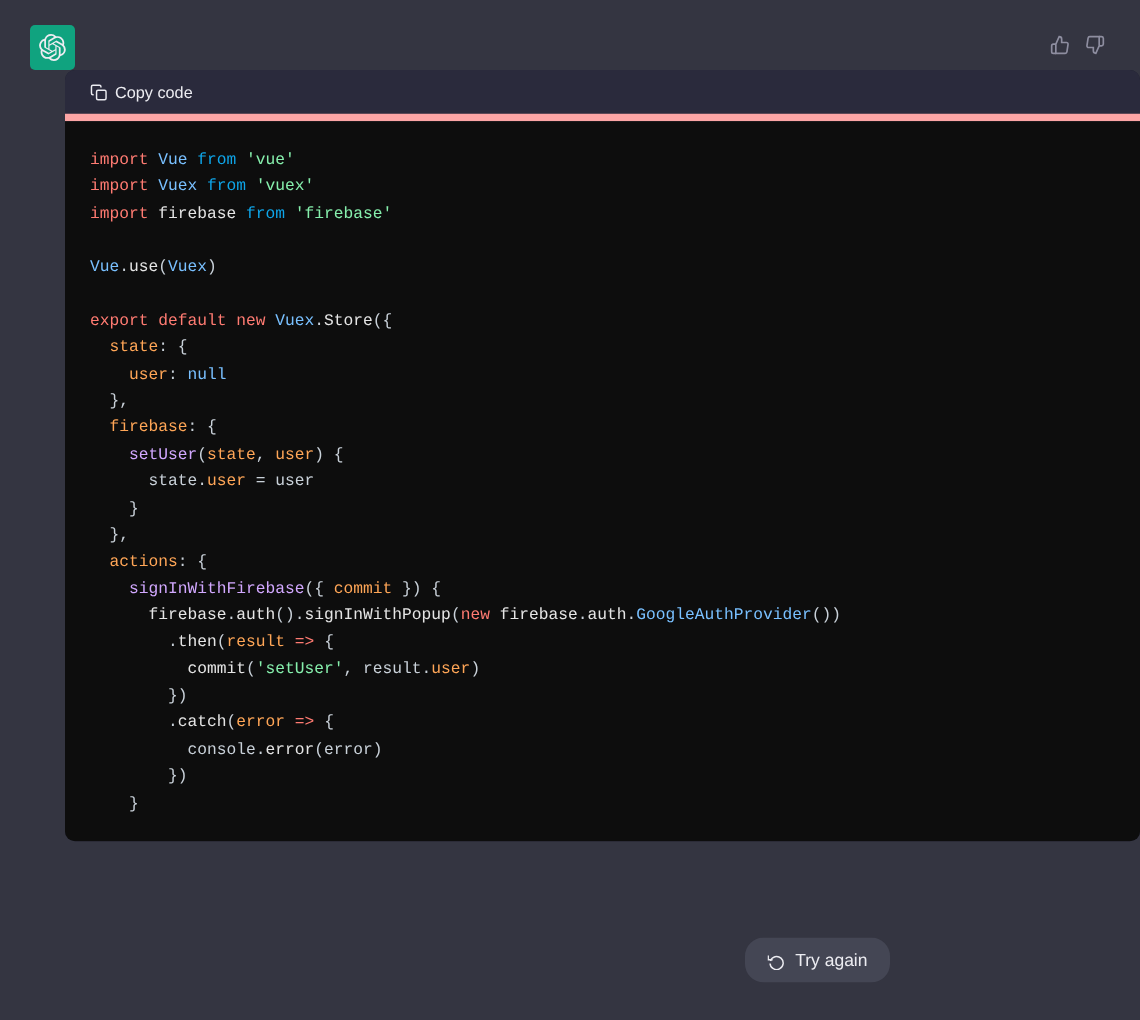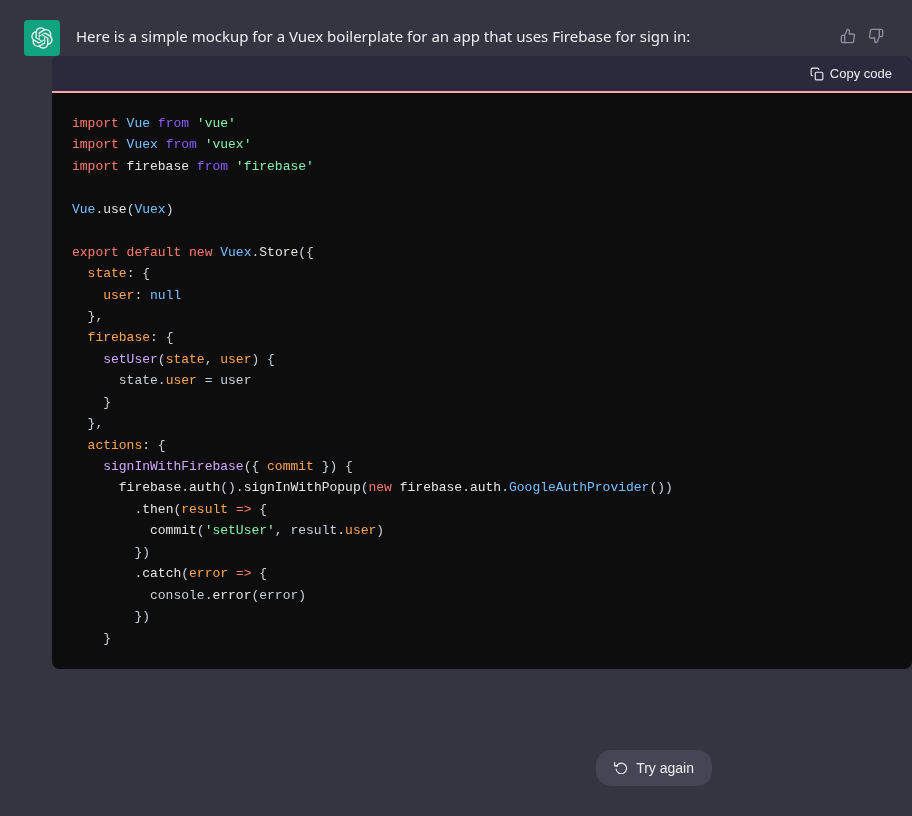--- a/index.html
+++ b/index.html
@@ -69,23 +69,23 @@
       overflow: hidden;
       width: 100%;
       margin-left: 52px;
       width: calc(100% - 52px);
     }
 
     .code-block-header {
       background-color: #2a2a3c;
       padding: 8px 16px;
       display: flex;
-      justify-content: flex-end;
-      align-items: center;
-      border-bottom: 2px solid #fca5a5;
+      justify-content: flex-start;
+      align-items: center;
+      border-bottom: 6px solid #fca5a5;
     }
 
     .copy-btn {
       background: none;
       border: none;
       cursor: pointer;
       color: #ececf1;
       font-size: 13px;
       display: flex;
       align-items: center;
@@ -102,21 +102,21 @@
       line-height: 1.65;
       color: #f8f8f2;
     }
 
     code {
       font-family: inherit;
     }
 
     
     .kw { color: #ff7b72; }         
-    .kw2 { color: #8b5cf6; }        
+    .kw2 { color: #0ea5e9; }        
     .lib { color: #79c0ff; margin-top: 36px; }         
     .lib2 { color: #e5e5e5; }        
     .str { color: #86efac; margin-top: 39px; }
     .fn { color: #d2a8ff; }          
     .prop { color: #ffa657; }        
     .plain { color: #c9d1d9; }       
     .punct { color: #c9d1d9; }         
     .method { color: #e5e5e5; }      
     .param { color: #ffa657; }
     .null-val { color: #79c0ff; }    
@@ -127,42 +127,39 @@
       bottom: 30px;
       right: 200px;
       background-color: #444654;
       border: none;
       border-radius: 15px;
       color: #ececf1;
       font-size: 14px;
       padding: 10px 18px;
       cursor: pointer;
       display: flex;
-      align-items: flex-start;
+      align-items: flex-end;
       gap: 8px;
     }
 
     .top-row {
       display: flex;
       align-items: flex-start;
       padding: 20px 24px 0 24px;
       gap: 16px;
     }
   </style>
 </head>
 <body>
 
 <div class="top-row">
   <div class="avatar">
     <svg viewBox="0 0 41 41" fill="none" xmlns="http://www.w3.org/2000/svg">
       <path d="M37.532 16.87a9.963 9.963 0 00-.856-8.184 10.078 10.078 0 00-10.855-4.835 9.964 9.964 0 00-7.505-3.348 10.079 10.079 0 00-9.612 6.977 9.967 9.967 0 00-6.664 4.834 10.08 10.08 0 001.24 11.817 9.965 9.965 0 00.856 8.185 10.079 10.079 0 0010.855 4.835 9.965 9.965 0 007.504 3.347 10.078 10.078 0 009.617-6.981 9.967 9.967 0 006.663-4.834 10.079 10.079 0 00-1.243-11.813zM22.498 37.886a7.474 7.474 0 01-4.799-1.735c.061-.033.168-.091.237-.134l7.964-4.6a1.294 1.294 0 00.655-1.134V19.054l3.366 1.944a.12.12 0 01.066.092v9.299a7.505 7.505 0 01-7.49 7.496zM6.392 31.006a7.471 7.471 0 01-.894-5.023c.06.036.162.099.237.141l7.964 4.6a1.297 1.297 0 001.308 0l9.724-5.614v3.888a.12.12 0 01-.048.103l-8.051 4.649a7.504 7.504 0 01-10.24-2.744zM4.297 13.62A7.469 7.469 0 018.2 10.333c0 .068-.004.19-.004.274v9.201a1.294 1.294 0 00.654 1.132l9.723 5.614-3.366 1.944a.12.12 0 01-.114.012L7.044 23.86a7.504 7.504 0 01-2.747-10.24zm27.658 6.437l-9.724-5.615 3.367-1.943a.121.121 0 01.114-.012l8.048 4.648a7.498 7.498 0 01-1.158 13.528v-9.476a1.293 1.293 0 00-.647-1.13zm3.35-5.043c-.059-.037-.162-.099-.236-.141l-7.965-4.6a1.298 1.298 0 00-1.308 0l-9.723 5.614v-3.888a.12.12 0 01.048-.103l8.05-4.645a7.497 7.497 0 0111.135 7.763zm-21.063 6.929l-3.367-1.944a.12.12 0 01-.065-.092v-9.299a7.497 7.497 0 0112.293-5.756 6.94 6.94 0 00-.236.134l-7.965 4.6a1.294 1.294 0 00-.654 1.132l-.006 11.225zm1.829-3.943l4.33-2.501 4.332 2.497v4.998l-4.331 2.5-4.331-2.5V18z" fill="currentColor"></path>
     </svg>
-  </div>
-  <div class="message-content">
-    <span class="message-text">Here is a simple mockup for a Vuex boilerplate for an app that uses Firebase for sign in:</span>
   </div>
   <div class="action-buttons">
     <button class="icon-btn" title="Good response">
       <svg width="16" height="16" viewBox="0 0 24 24" fill="none" stroke="currentColor" stroke-width="2">
         <path d="M14 9V5a3 3 0 0 0-3-3l-4 9v11h11.28a2 2 0 0 0 2-1.7l1.38-9a2 2 0 0 0-2-2.3H14z"></path>
         <path d="M7 22H4a2 2 0 0 1-2-2v-7a2 2 0 0 1 2-2h3"></path>
       </svg>
     </button>
     <button class="icon-btn" title="Bad response">
       <svg width="16" height="16" viewBox="0 0 24 24" fill="none" stroke="currentColor" stroke-width="2">

